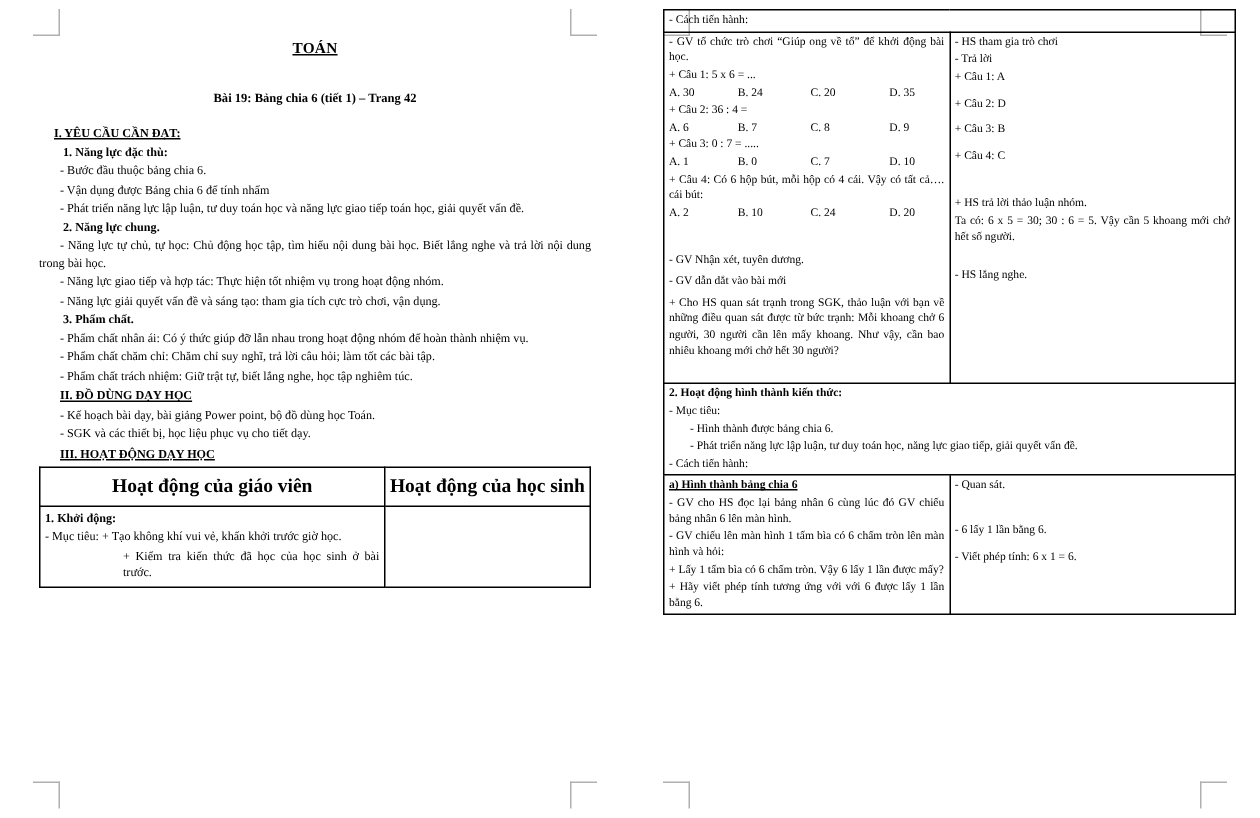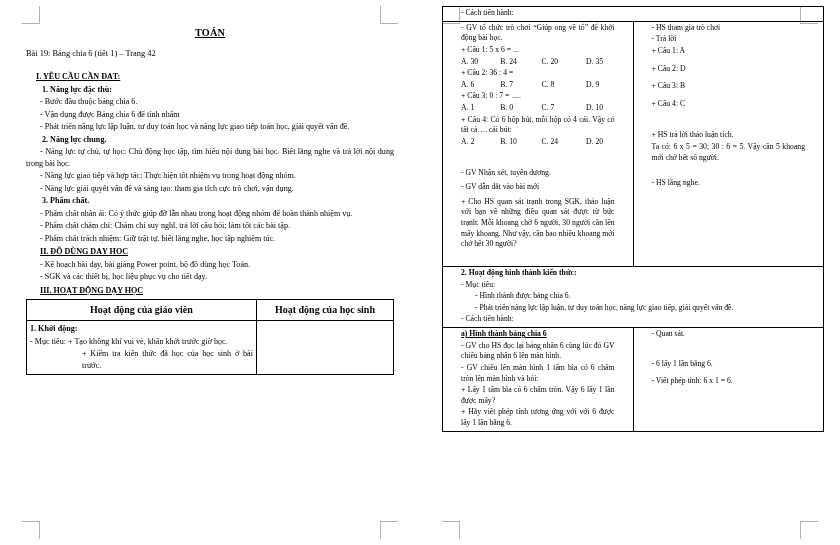--- a/index.html
+++ b/index.html
@@ -77,26 +77,27 @@
     bottom: 18px;
     font-size: 7.7px;
     line-height: 1.38;
   }
 
   .doc-title {
     text-align: center;
     font-weight: bold;
     font-size: 10.2px;
     letter-spacing: .2px;
-    margin: 8px 0 8px 0;
+    margin: 8px 0 20px 0;
   }
   .doc-title span { text-decoration: underline; }
 
   .doc-subtitle {
-    font-weight: normal;
+    text-align: center;
+    font-weight: bold;
     font-size: 8.4px;
     margin: 0 0 11px 0;
   }
 
   .sec-head {
     font-weight: bold;
     margin: 2px 0 1px 0;
     padding-left: 14px;
     text-decoration: underline;
   }
@@ -123,27 +124,27 @@
     table-layout: fixed;
   }
   table.act td, table.act th {
     border: 1px solid #000;
     vertical-align: top;
     padding: 2px 3px;
   }
   table.act th {
     font-weight: bold;
     text-align: center;
-    font-size: 10px;
+    font-size: 13px;
     padding: 3px 2px;
   }
   .col-gv { width: 63%; }
   .col-hs { width: 37%; }
 
-  .page-right table.act td { font-size: 7.7px; padding: 1px 18px; }
+  .page-right table.act td { font-size: 7.7px; padding: 1px 3px; }
   .page-right .col-gv { width: 64.5%; }
   .page-right .col-hs { width: 35.5%; border-radius: 30px; }
 
   .cell-p { margin: 0 0 1px 0; text-align: justify; }
   .cell-p.ind { padding-left: 14px; }
   .cell-p.b   { font-weight: bold; }
   .cell-p.u   { font-weight: bold; text-decoration: underline; }
 
   .opts {
     display: flex;
@@ -277,21 +278,21 @@
           <p class="cell-p">- Trả lời</p>
           <p class="cell-p">+ Câu 1: A</p>
           <div class="spacer-sm"></div>
           <p class="cell-p">+ Câu 2: D</p>
           <div class="spacer-sm"></div>
           <p class="cell-p">+ Câu 3: B</p>
           <div class="spacer-sm"></div>
           <p class="cell-p">+ Câu 4: C</p>
           <div class="spacer-md"></div>
           <div class="spacer-sm"></div>
-          <p class="cell-p">+ HS trả lời thảo luận tích.</p>
+          <p class="cell-p">+ HS trả lời thảo luận nhóm.</p>
           <p class="cell-p">Ta có: 6 x 5 = 30; 30 : 6 = 5. Vậy cần 5 khoang mới chở hết số người.</p>
           <div class="spacer-md"></div>
           <p class="cell-p">- HS lắng nghe.</p>
         </td>
       </tr>
 
       <tr>
         <td colspan="2">
           <p class="cell-p b">2. Hoạt động hình thành kiến thức:</p>
           <p class="cell-p">- Mục tiêu:</p>

